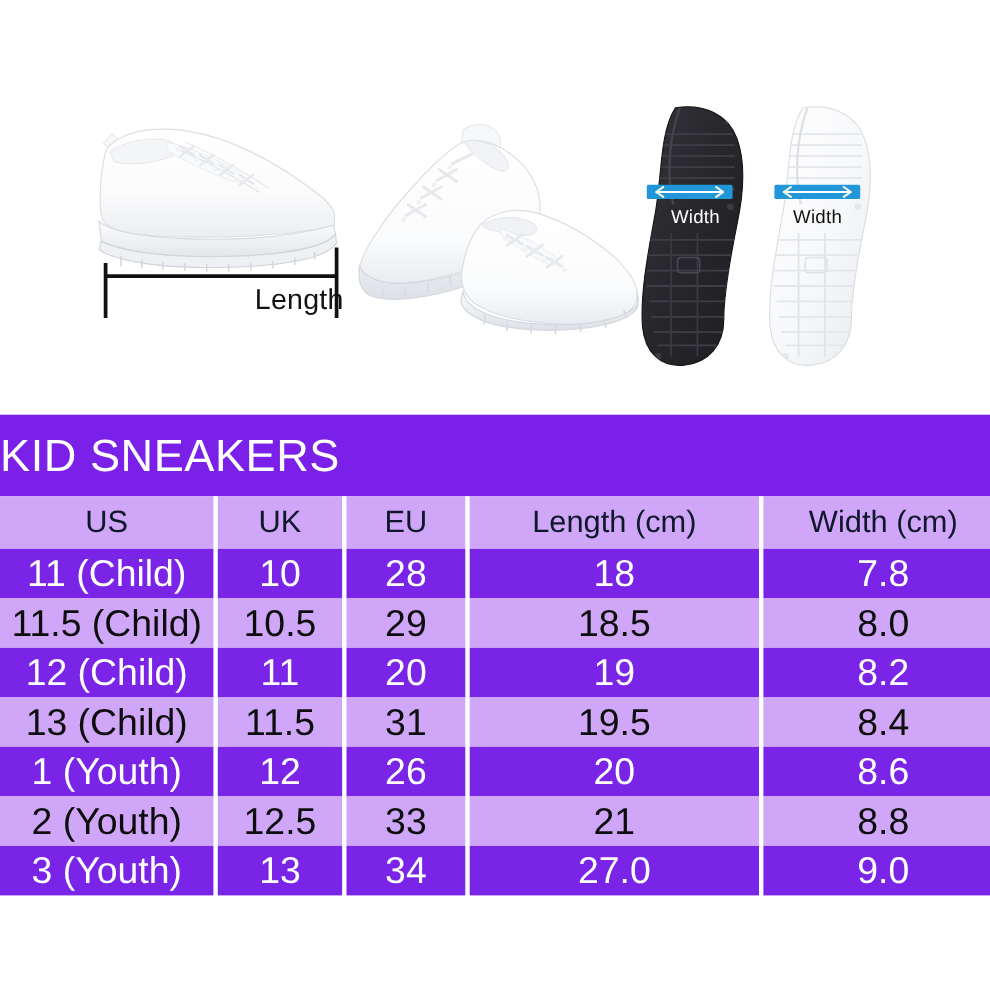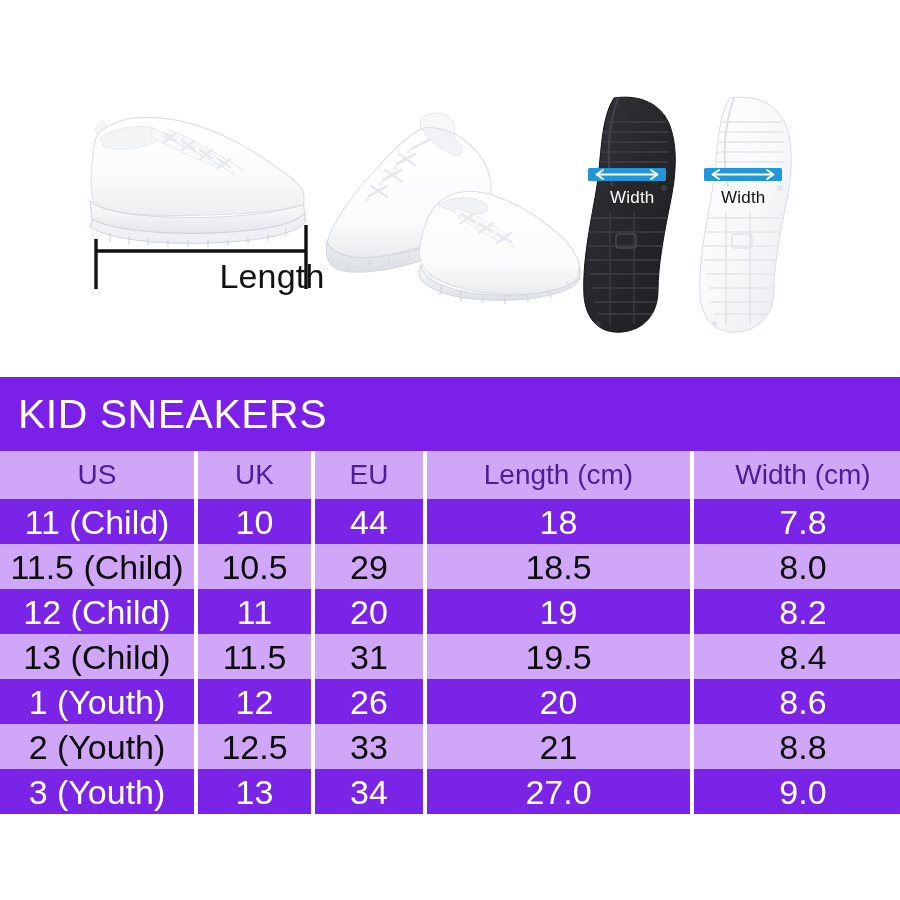--- a/index.html
+++ b/index.html
@@ -30,21 +30,21 @@
     width: 250px; height: 190px;
   }
   .shoe-svg { display: block; }
 
   .length-label {
     position: absolute;
     left: 95px; top: 152px;
     width: 210px;
     text-align: center;
     font-family: "Liberation Sans", sans-serif;
-    font-size: 34px;
+    font-size: 26px;
     color: #121212;
     letter-spacing: 0.2px;
   }
 
   
   #pair-figure {
     position: absolute;
     left: 325px; top: 100px;
     width: 265px; height: 225px;
   }
@@ -83,21 +83,20 @@
     background: #7b20e8;
     display: flex;
     align-items: center;
   }
   #chart-title {
     color: #ffffff;
     font-family: "Liberation Sans", sans-serif;
     font-size: 41px;
     font-weight: normal;
     letter-spacing: 0.5px;
-    padding-left: 18px;
     line-height: 1;
   }
 
   table#size-table {
     width: 900px;
     border-collapse: separate;
     border-spacing: 4px 0;
     margin-left: -4px;
     table-layout: fixed;
   }
@@ -108,21 +107,21 @@
     font-weight: normal;
     padding: 0;
     border: 0;
     line-height: 1;
     white-space: nowrap;
     overflow: hidden;
   }
   table#size-table thead th {
     height: 48px;
     background: #cfa6f8;
-    color: #4c1d95;
+    color: #0f172a;
     font-size: 28px;
     vertical-align: middle;
   }
   table#size-table tbody td {
     height: 45px;
     font-size: 34px;
     vertical-align: middle;
   }
   tr.row-dark td {
     background: #7a24e8;
@@ -509,21 +508,21 @@
         <th>UK</th>
         <th>EU</th>
         <th>Length (cm)</th>
         <th>Width (cm)</th>
       </tr>
     </thead>
     <tbody>
       <tr class="row-dark">
         <td>11 (Child)</td>
         <td>10</td>
-        <td>44</td>
+        <td>28</td>
         <td>18</td>
         <td>7.8</td>
       </tr>
       <tr class="row-light">
         <td>11.5 (Child)</td>
         <td>10.5</td>
         <td>29</td>
         <td>18.5</td>
         <td>8.0</td>
       </tr>

